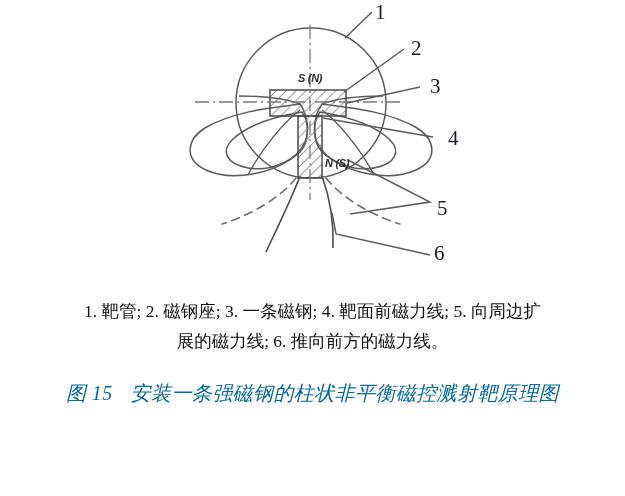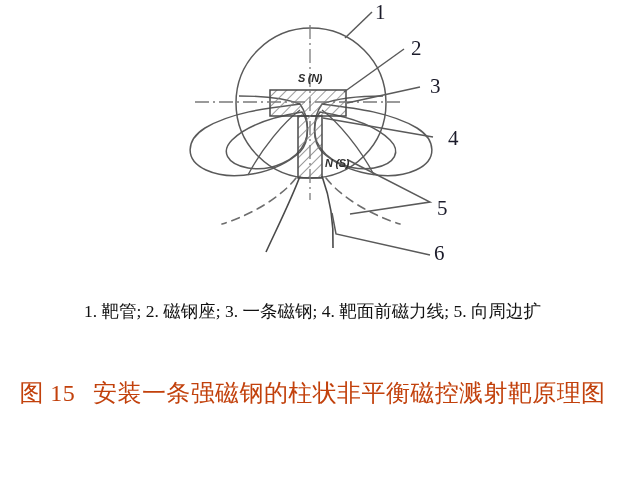--- a/index.html
+++ b/index.html
@@ -60,24 +60,25 @@
     white-space: nowrap;
   }
   #caption-block {
     position: absolute;
     left: 0;
     top: 378px;
     width: 625px;
     text-align: center;
   }
   .caption-cn {
-    font-size: 24px;
+    font-size: 20px;
     line-height: 30px;
-    color: #c2410c;
+    color: #0369a1;
     letter-spacing: 0.4px;
+    font-style: italic;
   }
   .caption-en {
     font-size: 17px;
     line-height: 31px;
     color: #111111;
   }
   .cap-gap { display: inline-block; width: 18px; }
 </style>
 </head>
 <body>
@@ -167,19 +168,20 @@
   <div class="callout-num" style="left:375px; top:2px;">1</div>
   <div class="callout-num" style="left:411px; top:38px;">2</div>
   <div class="callout-num" style="left:430px; top:76px;">3</div>
   <div class="callout-num" style="left:448px; top:128px;">4</div>
   <div class="callout-num" style="left:437px; top:198px;">5</div>
   <div class="callout-num" style="left:434px; top:243px;">6</div>
 </div>
 
 <div id="legend-block">
   <div class="legend-line">1. 靶管; 2. 磁钢座; 3. 一条磁钢; 4. 靶面前磁力线; 5. 向周边扩</div>
+  <div class="legend-line">展的磁力线; 6. 推向前方的磁力线。</div>
 </div>
 
 <div id="caption-block">
   <div class="caption-cn">
     <span>图 15</span><span class="cap-gap"></span><span>安装一条强磁钢的柱状非平衡磁控溅射靶原理图</span>
   </div>
 </div>
 
 </body></html>

